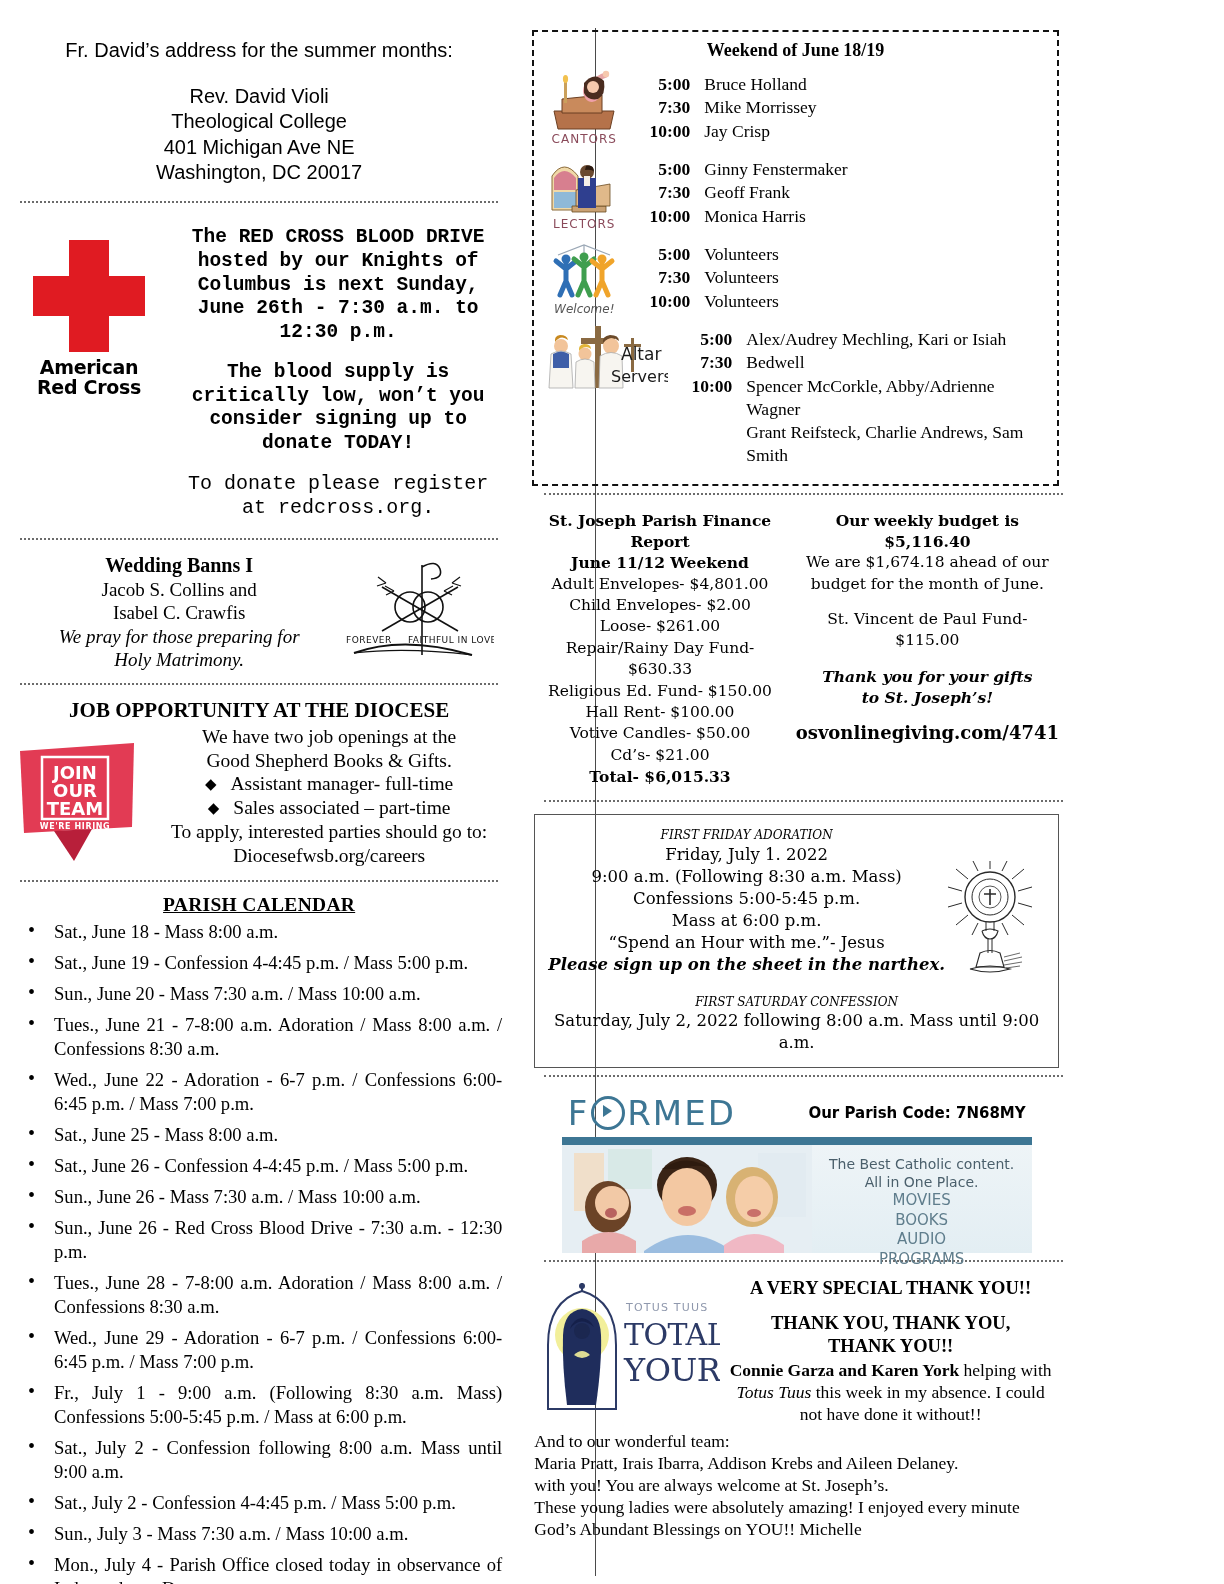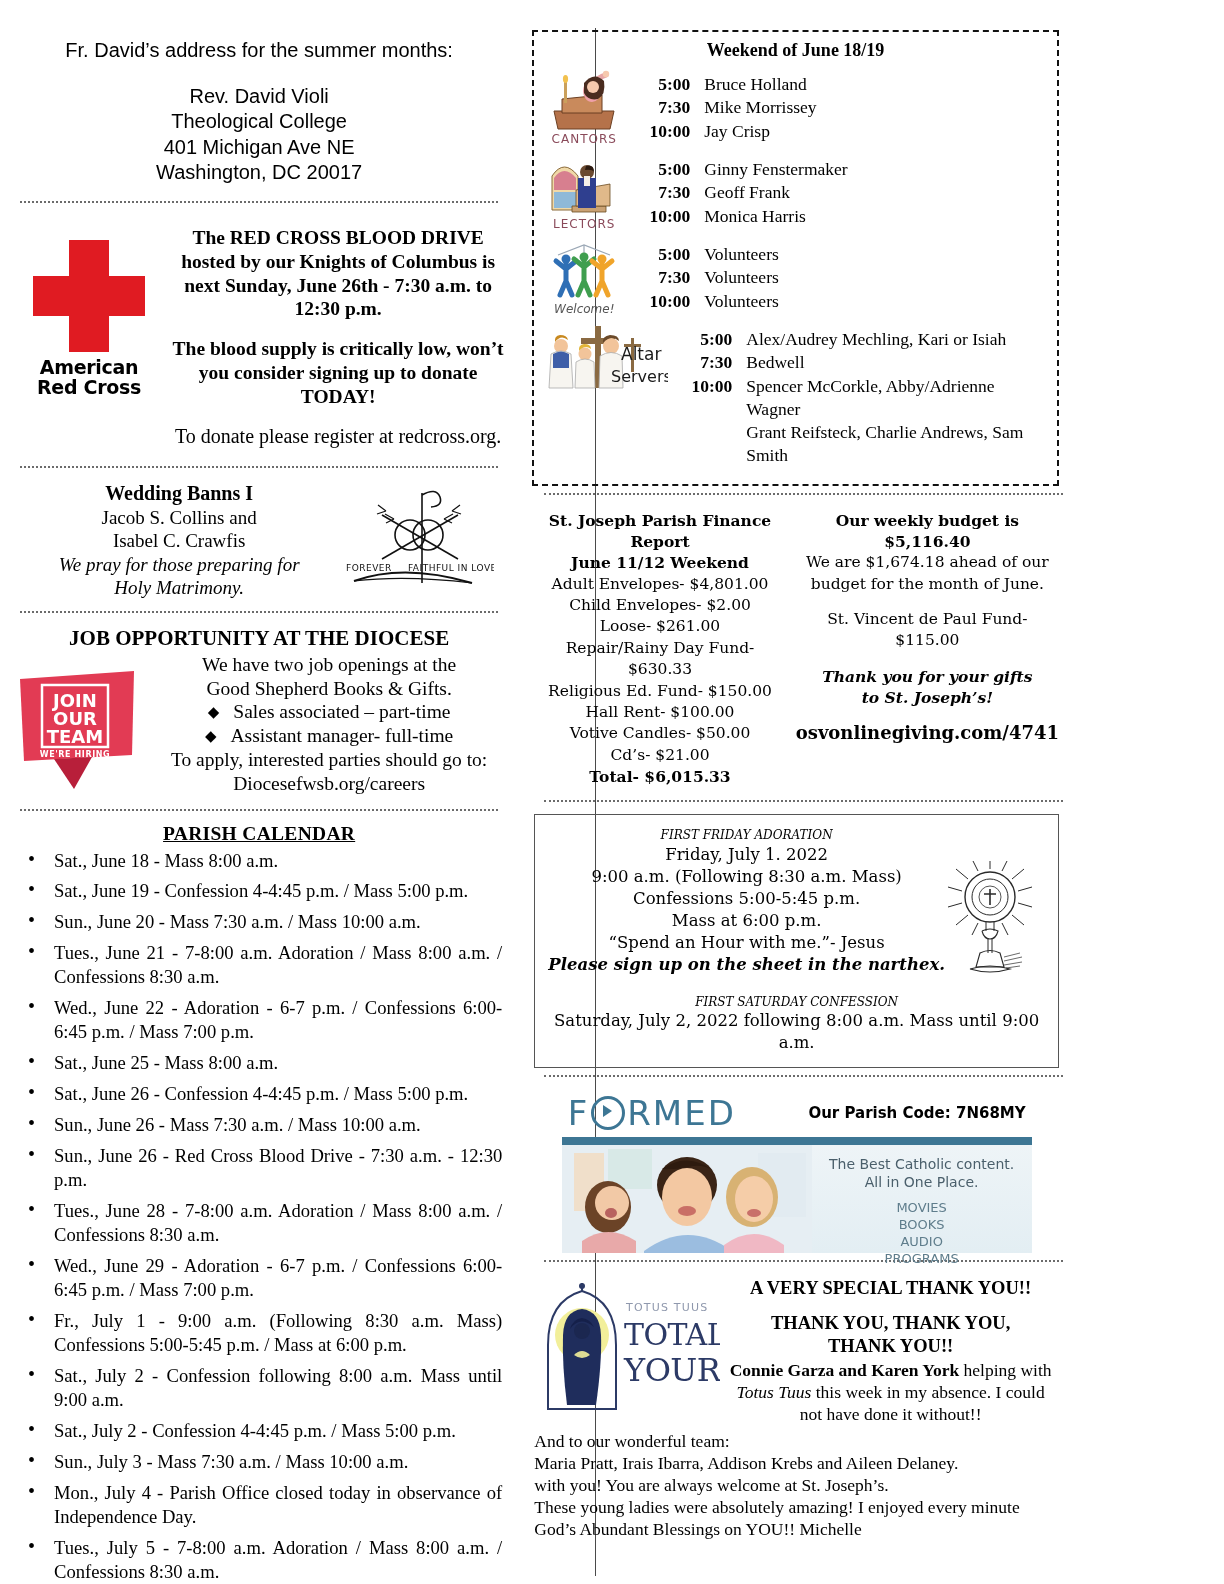--- a/index.html
+++ b/index.html
@@ -100,21 +100,21 @@
     letter-spacing: -0.3px;
   }
   .redcross-text {
     flex: 1;
     text-align: center;
     font-size: 19.5px;
     font-weight: bold;
     line-height: 1.22;
     padding-top: 4px;
   }
-  .redcross-text p { margin: 0 0 16px 8px; }
+  .redcross-text p { margin: 0 0 16px 8px; font-family: Liberation Mono, monospace; }
   .redcross-text p.last { font-weight: normal; font-size: 20px; margin-bottom: 0; }
 
   
   .banns-wrap {
     display: flex;
     align-items: center;
     padding: 6px 14px 4px 14px;
   }
   .banns-text {
     flex: 1;
@@ -349,21 +349,21 @@
     background: linear-gradient(180deg,#dbeaf2 0%, #c9dde8 100%);
   }
   .formed-copy {
     flex: 1;
     text-align: center;
     font-family: "DejaVu Sans", sans-serif;
     color: #5d737f;
     padding-top: 10px;
   }
   .formed-copy .fc-lead { font-size: 14px; line-height: 1.3; color: #4a5f6b; }
-  .formed-copy .fc-list { font-size: 13px; line-height: 1.32; margin-top: 8px; color: #5f7d8c; }
+  .formed-copy .fc-list { font-size: 15px; line-height: 1.32; color: #5f7d8c; }
 
   
   .ty-wrap {
     display: flex;
     align-items: flex-start;
     padding: 8px 16px 4px 4px;
   }
   .ty-logo {
     width: 190px;
     flex: 0 0 190px;
@@ -462,24 +462,24 @@
           <text x="61" y="46" text-anchor="middle" font-family="DejaVu Sans, sans-serif" font-weight="bold" font-size="18" fill="#fff">JOIN</text>
           <text x="61" y="64" text-anchor="middle" font-family="DejaVu Sans, sans-serif" font-weight="bold" font-size="18" fill="#fff">OUR</text>
           <text x="61" y="82" text-anchor="middle" font-family="DejaVu Sans, sans-serif" font-weight="bold" font-size="18" fill="#fff">TEAM</text>
           <text x="61" y="96" text-anchor="middle" font-family="DejaVu Sans, sans-serif" font-weight="bold" font-size="8" fill="#fff" letter-spacing="0.6">WE'RE HIRING</text>
         </svg>
       </div>
       <div class="job-text">
         <div>We have two job openings at the</div>
         <div>Good Shepherd Books &amp; Gifts.</div>
         <div class="bullet-line">
+          <span class="dia">◆</span><span>Assistant manager- full-time</span>
+        </div>
+        <div class="bullet-line">
           <span class="dia">◆</span><span>Sales associated – part-time</span>
-        </div>
-        <div class="bullet-line">
-          <span class="dia">◆</span><span>Assistant manager- full-time</span>
         </div>
         <div>To apply, interested parties should go to:</div>
         <div>Diocesefwsb.org/careers</div>
       </div>
     </div>
 
     <div class="dotted-sep"></div>
 
     <div class="cal-title">PARISH CALENDAR</div>
     <ul class="cal-list">

